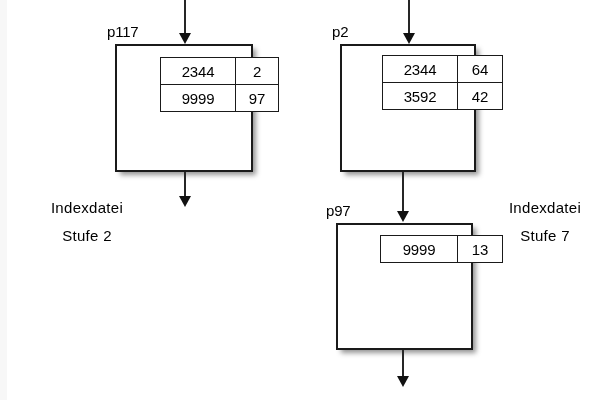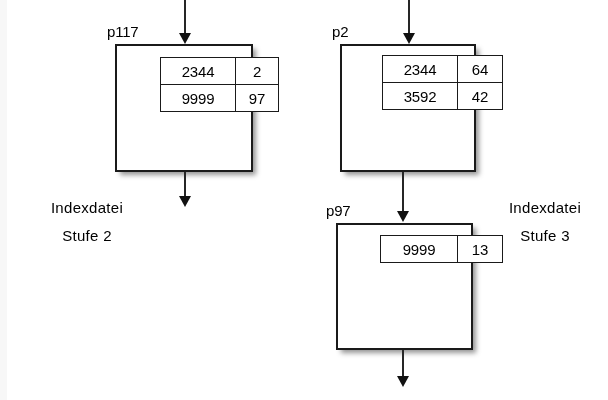--- a/index.html
+++ b/index.html
@@ -185,16 +185,16 @@
     <div class="head" style="top:26px;"></div>
   </div>
 
   <div class="caption" style="left:12px; top:194px; width:150px;">
     <div>Indexdatei</div>
     <div>Stufe 2</div>
   </div>
 
   <div class="caption" style="left:489px; top:194px; width:112px;">
     <div>Indexdatei</div>
-    <div>Stufe 3</div>
+    <div>Stufe 7</div>
   </div>
 
 </div>
 
 </body></html>

